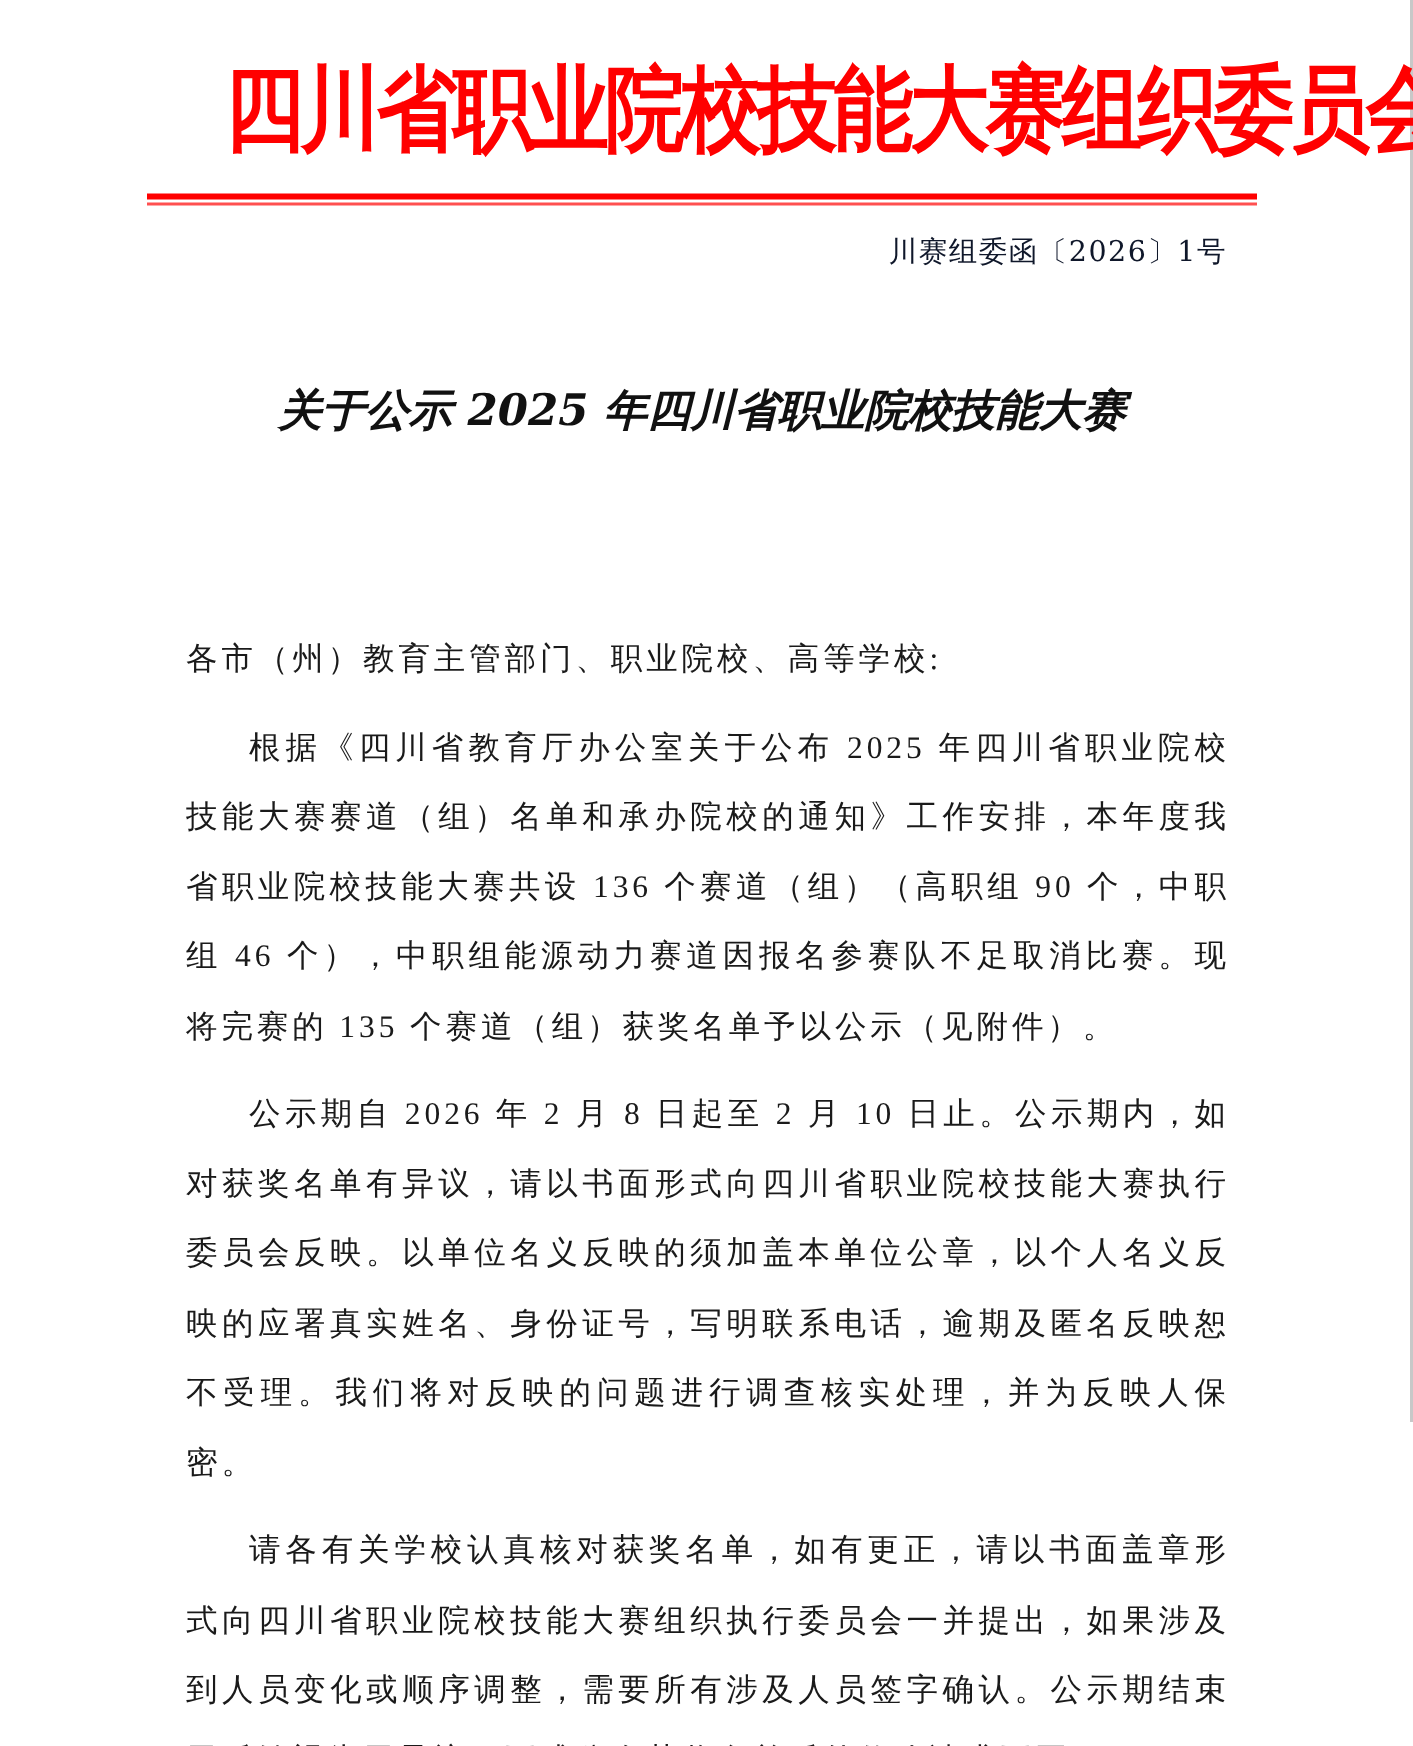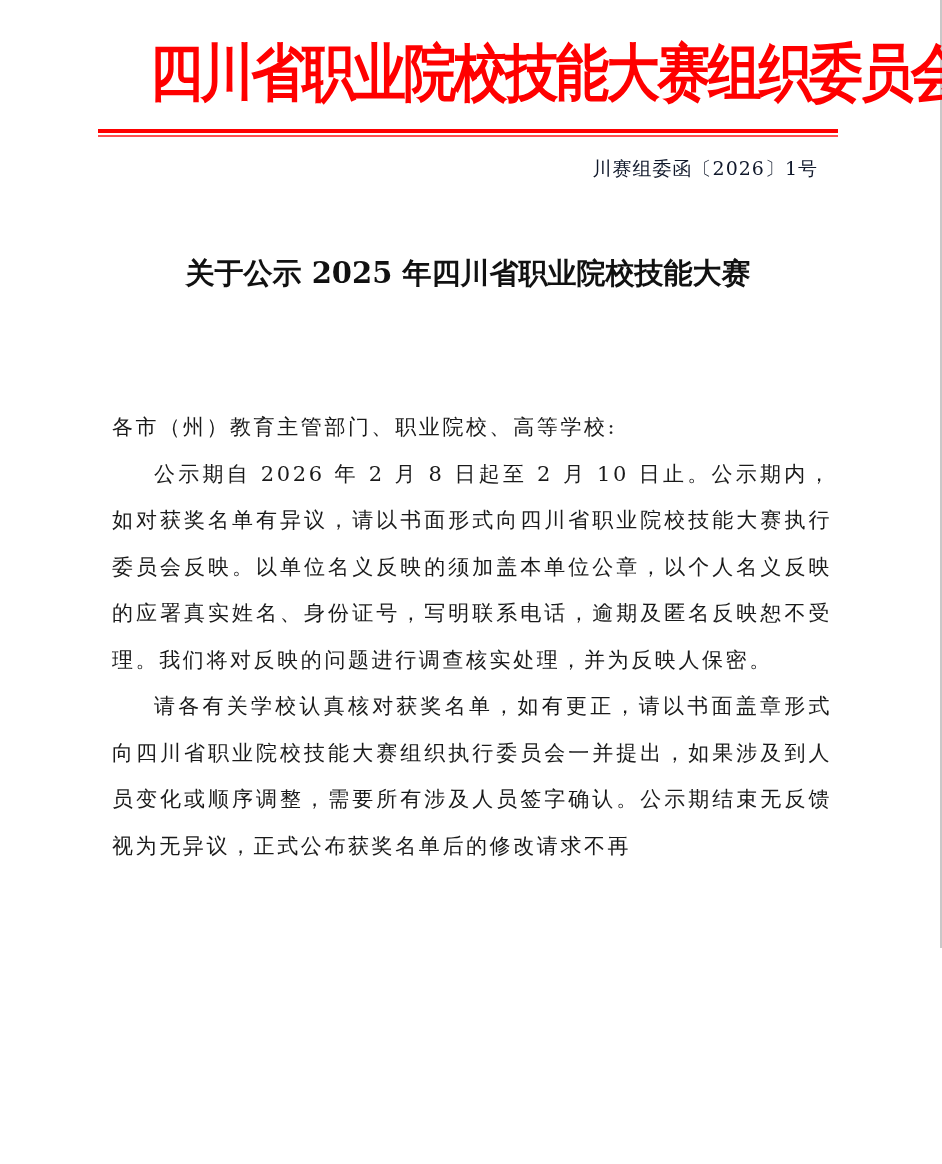--- a/index.html
+++ b/index.html
@@ -67,37 +67,39 @@
     }
     .title {
       position: absolute;
       left: 98px;
       width: 740px;
       text-align: center;
       font-weight: bold;
       font-size: 29px;
       color: #111;
       white-space: nowrap;
+      font-style: italic;
     }
     .title.l1 { top: 248px; line-height: 50px; }
     .title.l2 { top: 312px; line-height: 50px; }
     .body-text {
       position: absolute;
       left: 112px;
       top: 404px;
       width: 720px;
       font-size: 21px;
       line-height: 46.5px;
       color: #1a1a1a;
       letter-spacing: 2.6px;
       text-align: justify;
     }
     .body-text p {
-      margin: 0;
+      margin: 12px;
       text-indent: 0;
+      font-family: Liberation Serif, serif;
     }
     .body-text p.indent {
       text-indent: 2em;
     }
   </style>
 </head>
 <body>
 
 <div class="page">
 
@@ -107,17 +109,18 @@
     <div class="thick"></div>
     <div class="thin"></div>
   </div>
 
   <div class="doc-number">川赛组委函〔2026〕1号</div>
 
   <div class="title l1">关于公示 2025 年四川省职业院校技能大赛</div>
 
   <div class="body-text">
     <p>各市（州）教育主管部门、职业院校、高等学校:</p>
+    <p class="indent">根据《四川省教育厅办公室关于公布 2025 年四川省职业院校技能大赛赛道（组）名单和承办院校的通知》工作安排，本年度我省职业院校技能大赛共设 136 个赛道（组）（高职组 90 个，中职组 46 个），中职组能源动力赛道因报名参赛队不足取消比赛。现将完赛的 135 个赛道（组）获奖名单予以公示（见附件）。</p>
     <p class="indent">公示期自 2026 年 2 月 8 日起至 2 月 10 日止。公示期内，如对获奖名单有异议，请以书面形式向四川省职业院校技能大赛执行委员会反映。以单位名义反映的须加盖本单位公章，以个人名义反映的应署真实姓名、身份证号，写明联系电话，逾期及匿名反映恕不受理。我们将对反映的问题进行调查核实处理，并为反映人保密。</p>
     <p class="indent">请各有关学校认真核对获奖名单，如有更正，请以书面盖章形式向四川省职业院校技能大赛组织执行委员会一并提出，如果涉及到人员变化或顺序调整，需要所有涉及人员签字确认。公示期结束无反馈视为无异议，正式公布获奖名单后的修改请求不再</p>
   </div>
 
 </div>
 
 </body></html>

